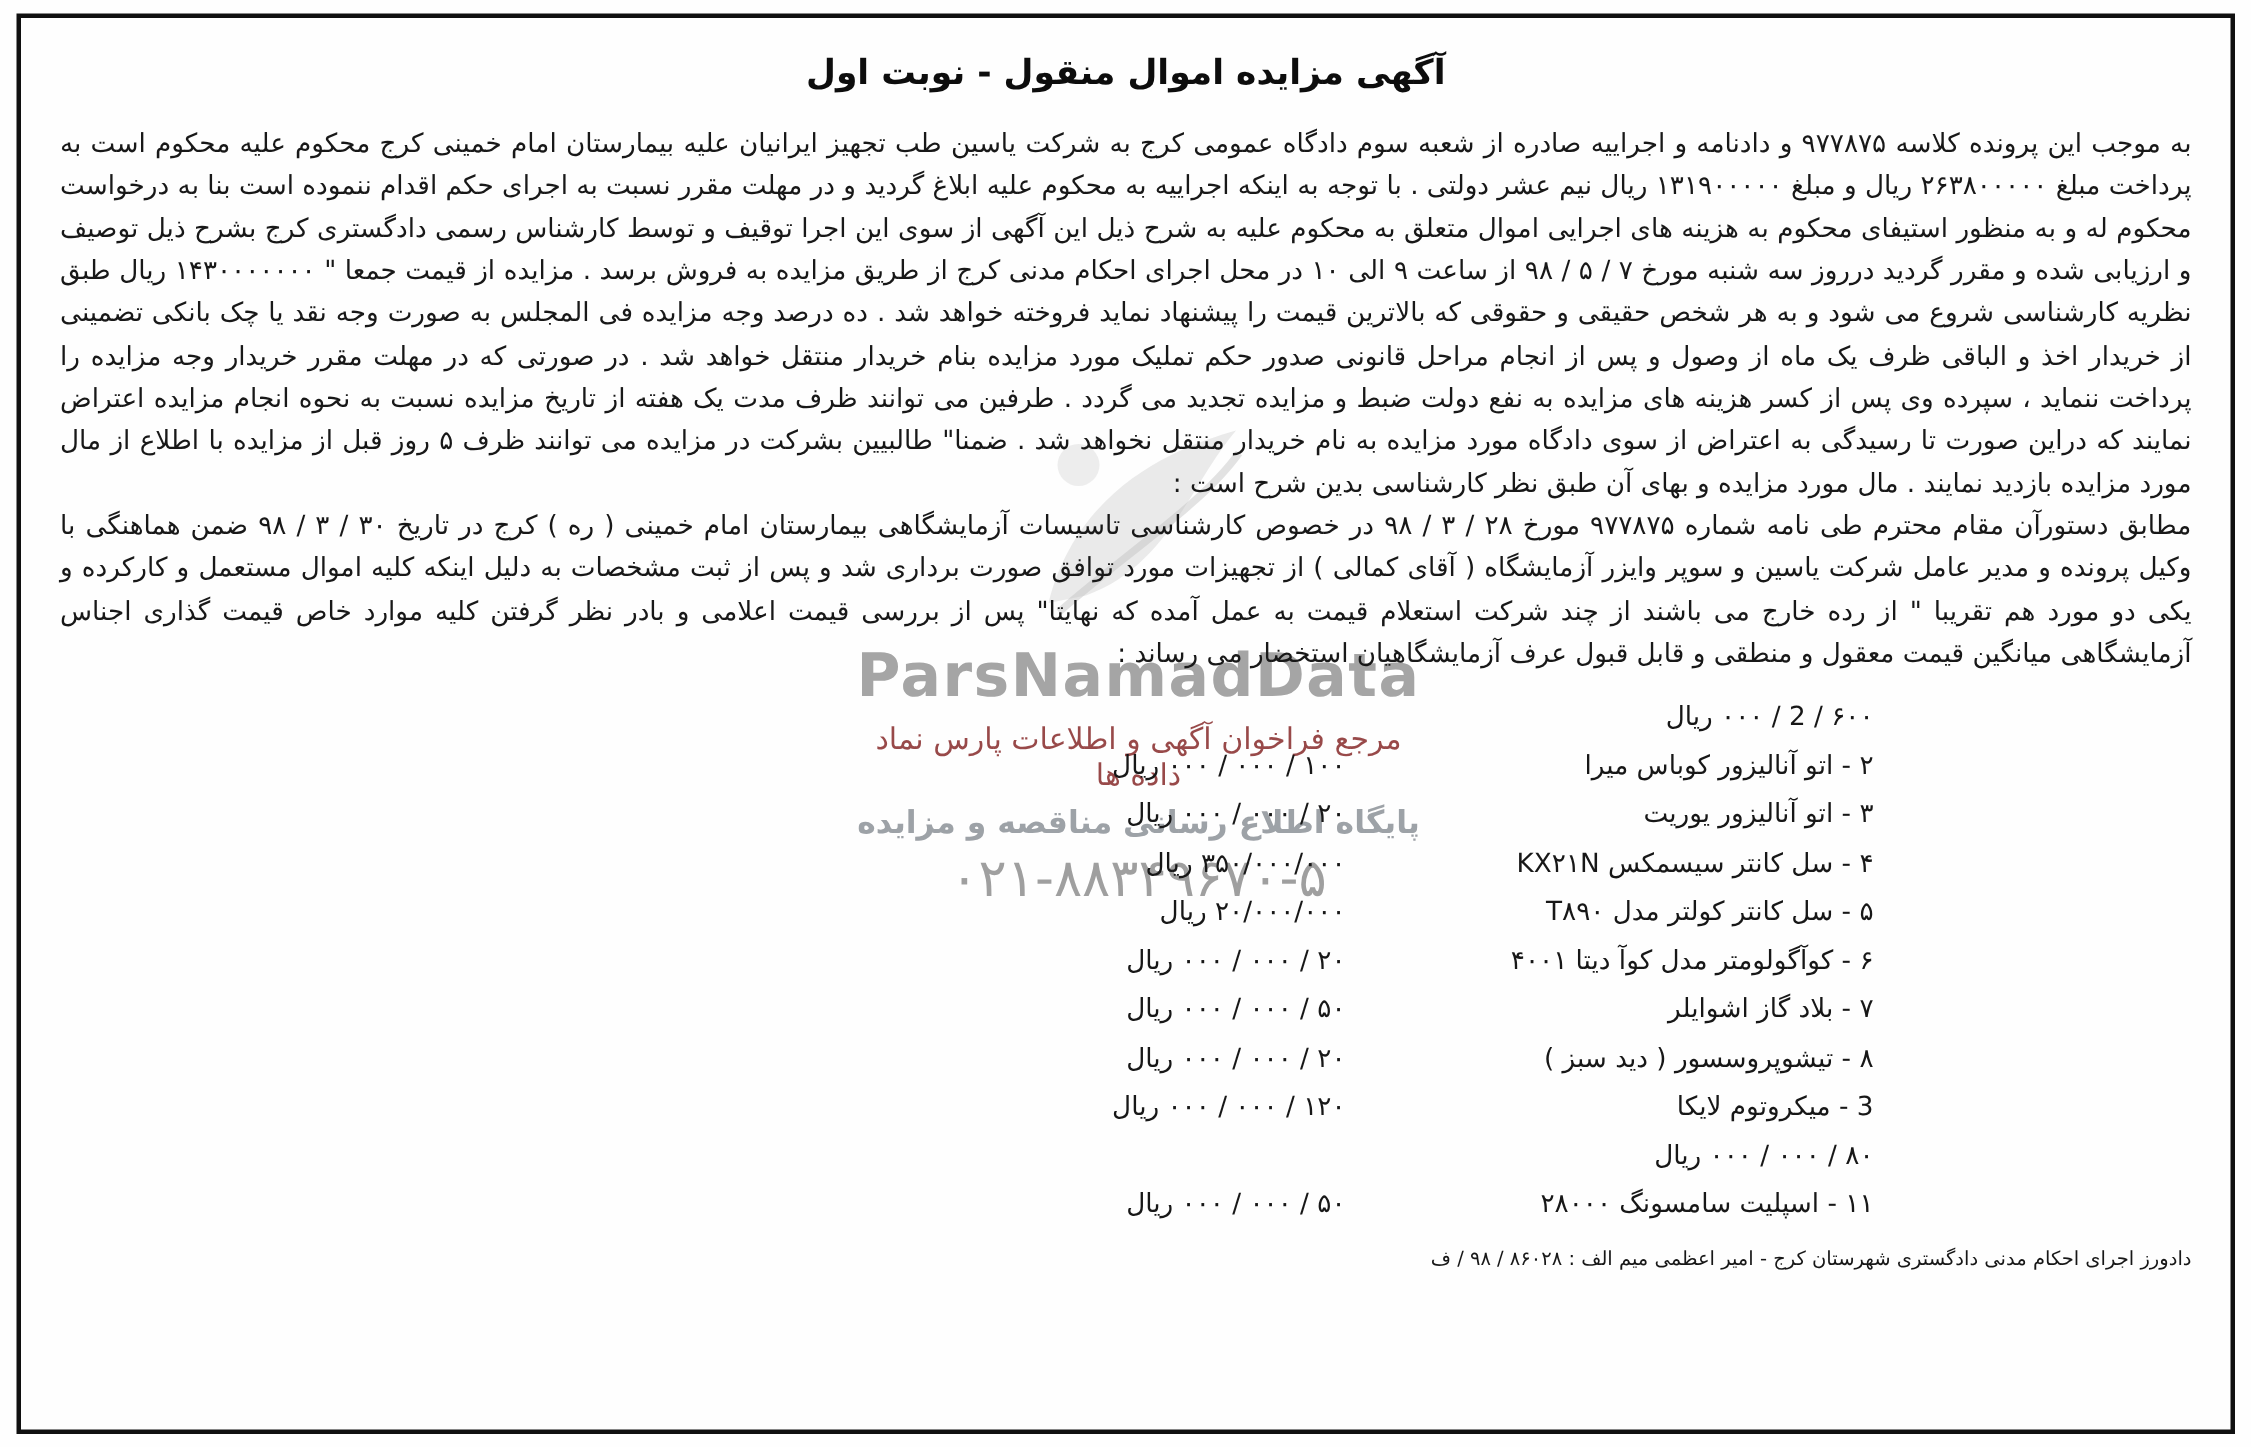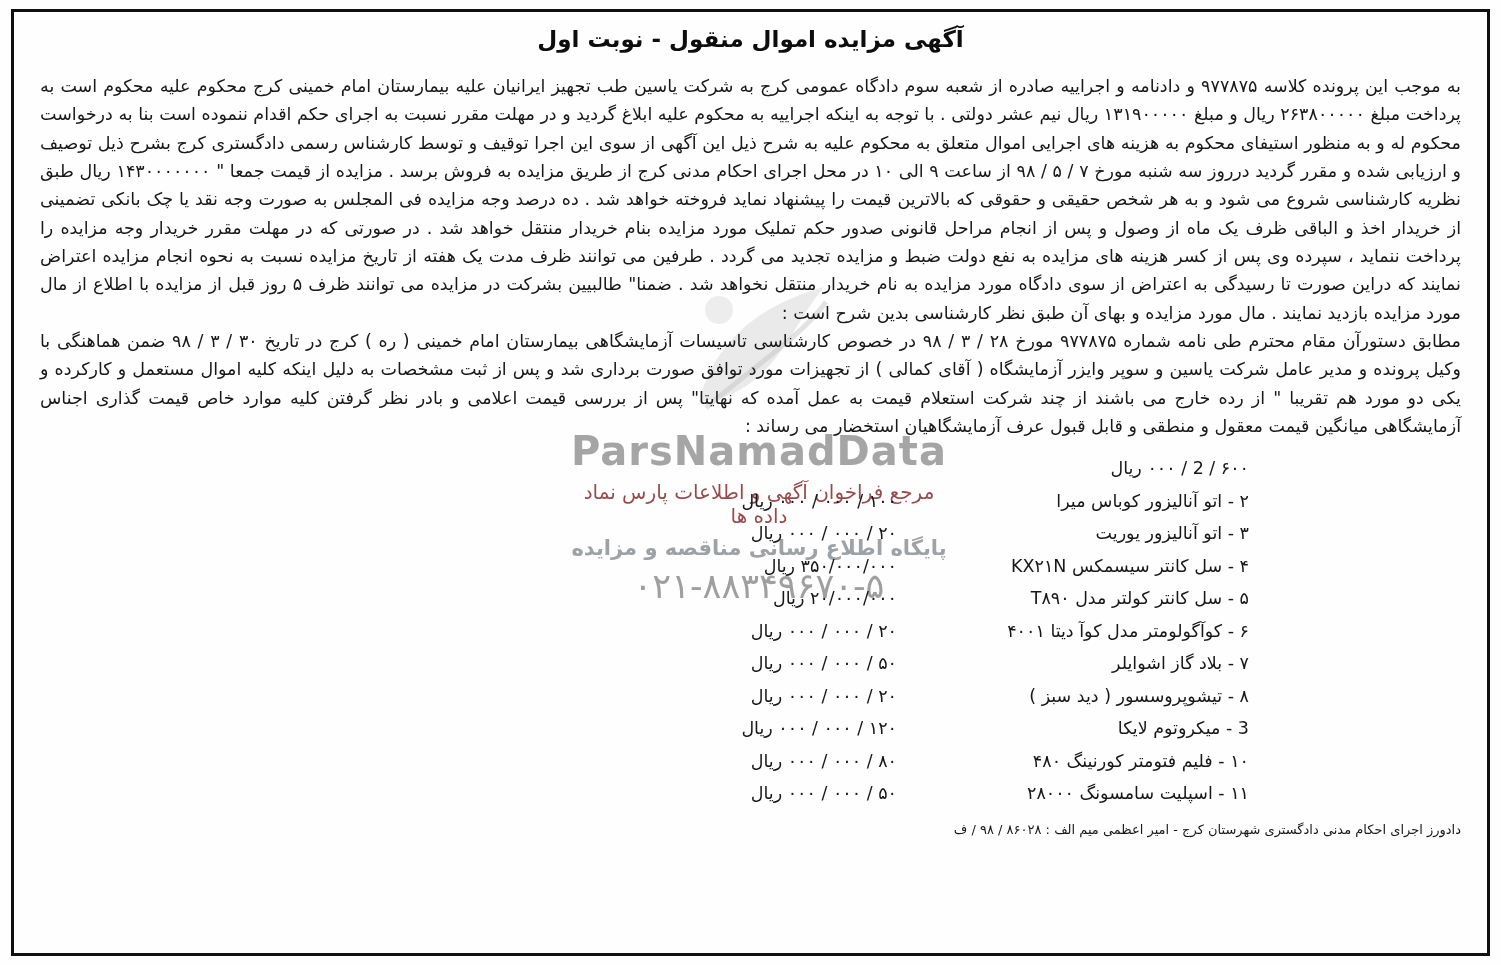--- a/index.html
+++ b/index.html
@@ -13,21 +13,21 @@
     color:#171717;
   }
   .frame {
     width:100%; height:100%;
     border:3px solid #101010;
     padding:14px 26px 10px 26px;
     direction:rtl;
     position:relative;
     overflow:hidden;
   }
-  .content { position:relative; z-index:1; }
+  .content { position:relative; z-index:1;margin-top:10px; }
   .title {
     text-align:center;
     font-size:23px;
     font-weight:bold;
     color:#0d0d0d;
     margin-bottom:20px;
   }
   .body-par {
     font-size:17.5px;
     line-height:1.62;
@@ -154,21 +154,20 @@
     <span class="item-label">۸ - تیشوپروسسور ( دید سبز )</span>
     <span class="item-price">۲۰ / ۰۰۰ / ۰۰۰ ریال</span>
   </div>
 
   <div class="item-row">
     <span class="item-label">3 - میکروتوم لایکا</span>
     <span class="item-price">۱۲۰ / ۰۰۰ / ۰۰۰ ریال</span>
   </div>
 
   <div class="item-row">
-    <span class="item-label">۱۰ - فلیم فتومتر کورنینگ ۴۸۰</span>
     <span class="item-price">۸۰ / ۰۰۰ / ۰۰۰ ریال</span>
   </div>
 
   <div class="item-row">
     <span class="item-label">۱۱ - اسپلیت سامسونگ ۲۸۰۰۰</span>
     <span class="item-price">۵۰ / ۰۰۰ / ۰۰۰ ریال</span>
   </div>
 </div>
 
       <div class="footer-line">دادورز اجرای احکام مدنی دادگستری شهرستان کرج - امیر اعظمی  میم الف :  ۸۶۰۲۸ / ۹۸ / ف</div>

